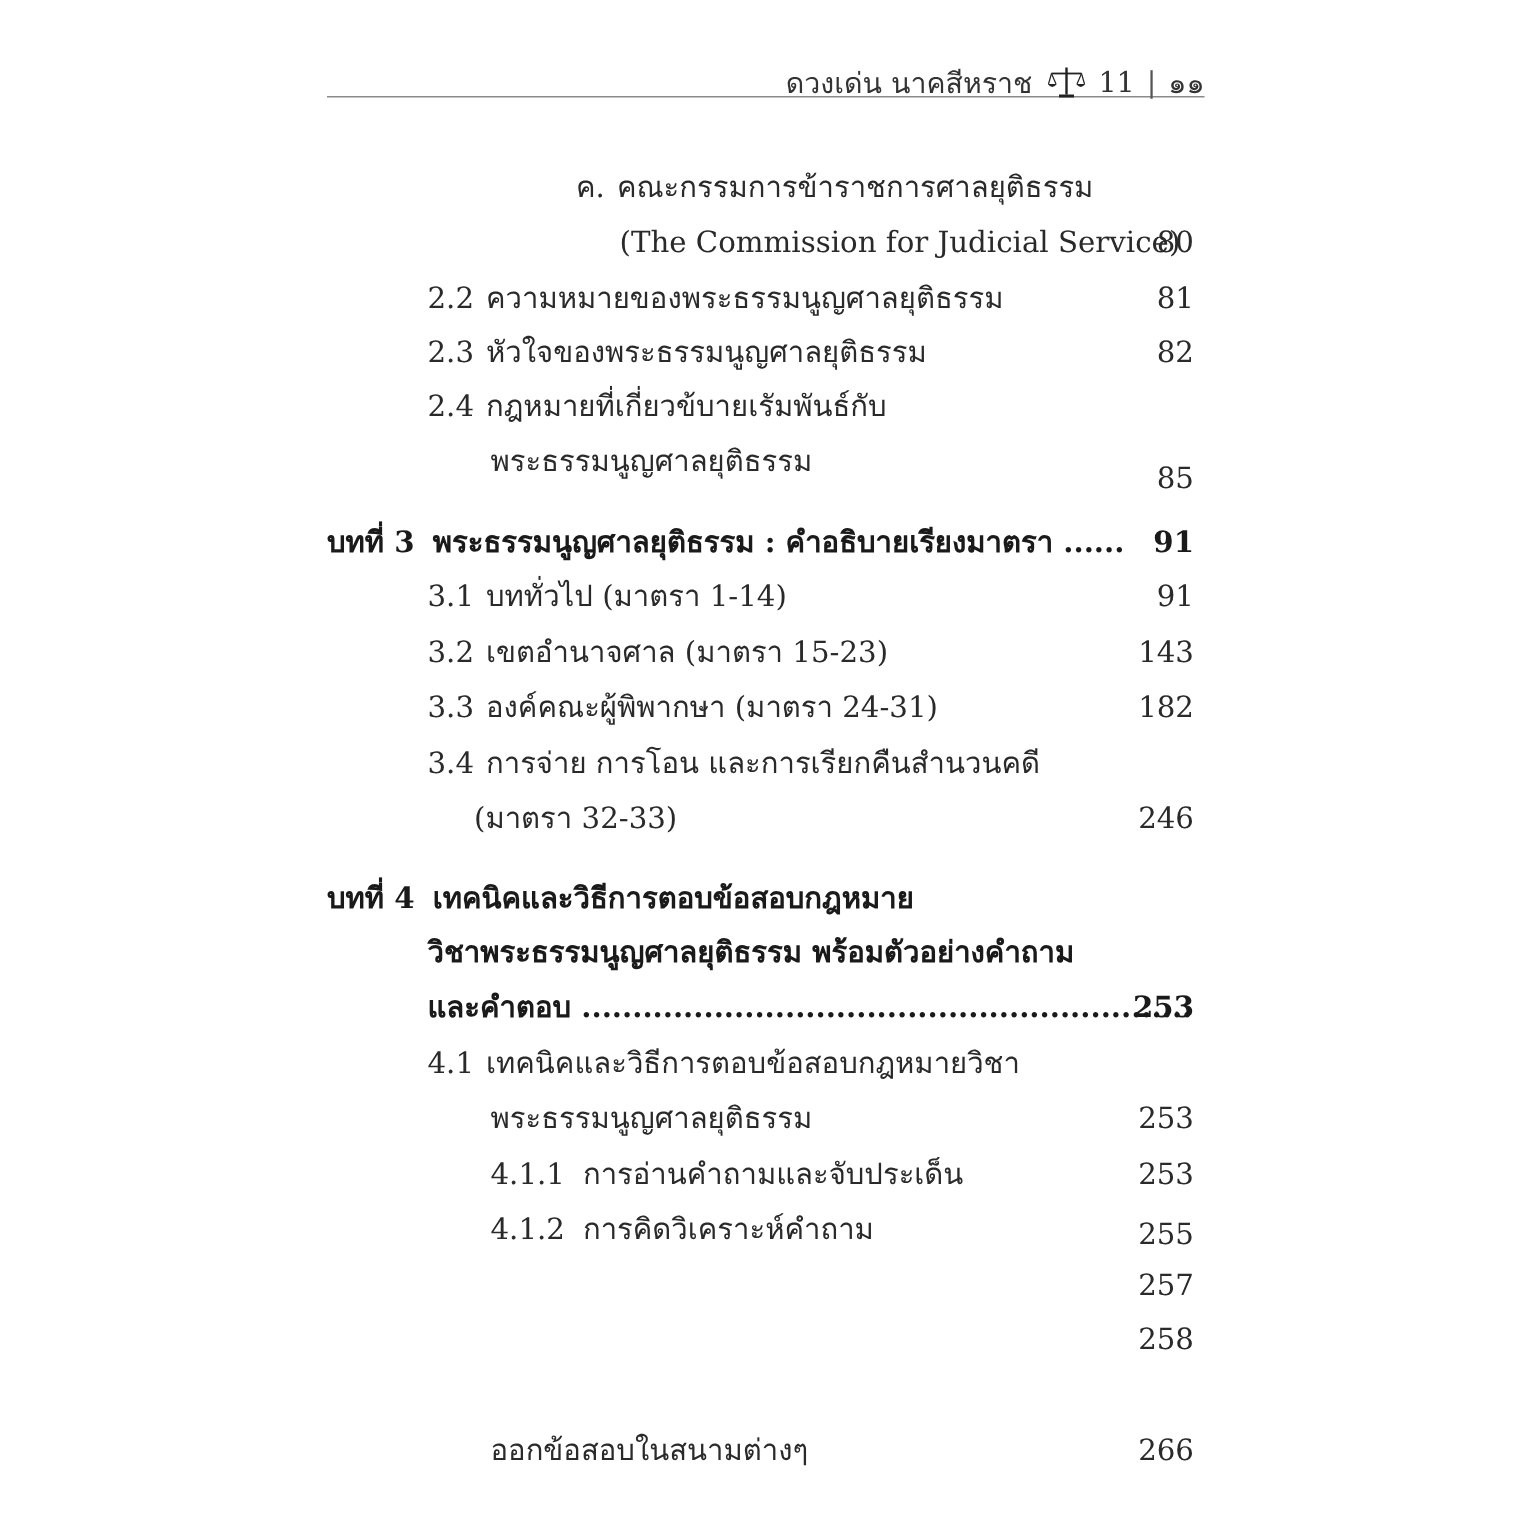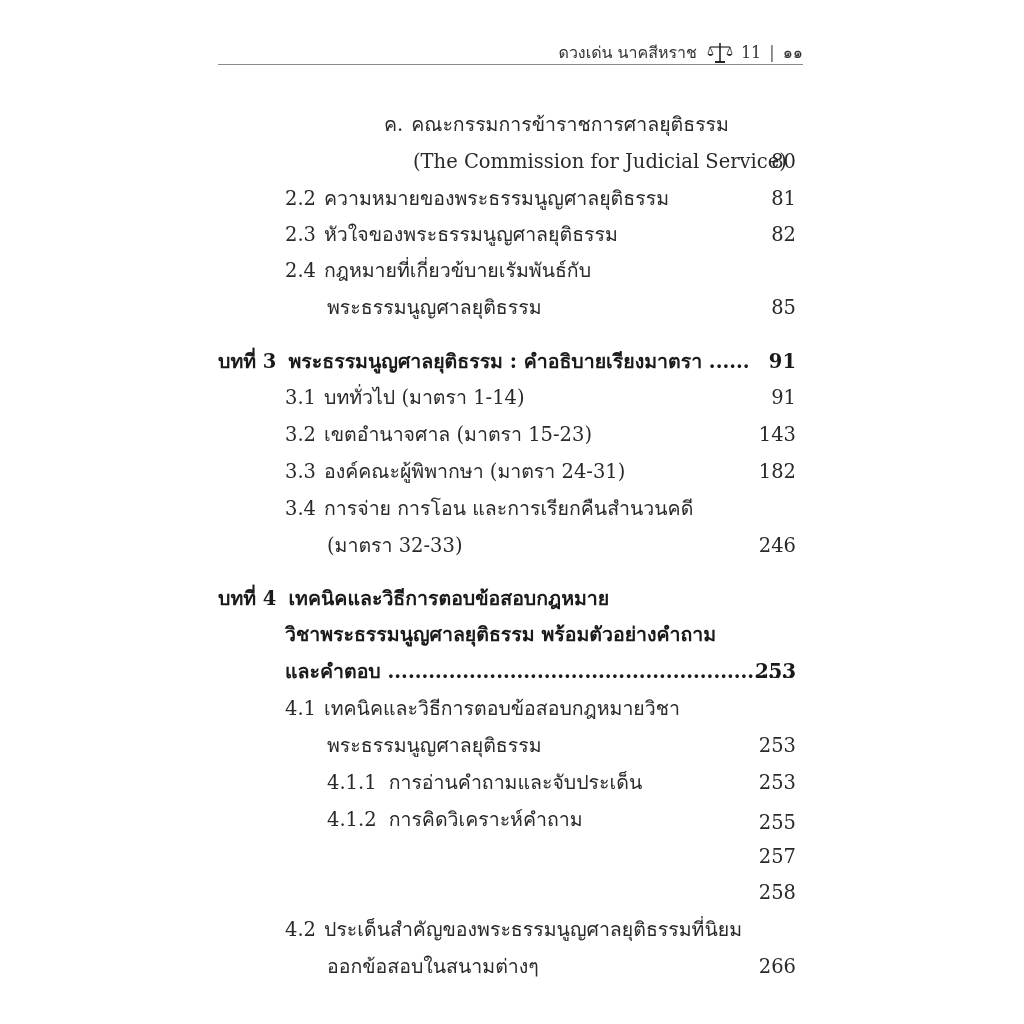--- a/index.html
+++ b/index.html
@@ -1,21 +1,21 @@
 <!DOCTYPE html>
 <html><head>
 <meta charset="utf-8">
 <style>
   html, body { margin: 0; padding: 0; background: #ffffff; }
   body { width: 1024px; height: 1024px; position: relative; overflow: hidden;
          font-family: "DejaVu Serif", "Liberation Serif", serif; color: #2a2a2a; }
   .header { position: absolute; left: 218px; top: 38px; width: 585px; height: 26px;
             border-bottom: 1px solid #8a8a8a; }
   .header-inner { position: absolute; right: 0; top: 2px; display: flex; align-items: center;
-                  font-size: 16px; color: #333; white-space: nowrap; justify-content: center; }
+                  font-size: 19px; color: #333; white-space: nowrap; justify-content: center; }
   .header-inner .author { margin-right: 10px; }
   .header-inner .scales { width: 26px; height: 22px; margin-right: 8px; }
   .header-inner .sep { margin: 0 8px; color: #555; }
   .toc { position: absolute; left: 0; top: 0; width: 1024px; height: 1024px; }
   .line { position: absolute; font-size: 19.5px; line-height: 24px; white-space: nowrap; }
   .pg { position: absolute; right: 228px; font-size: 19.5px; line-height: 24px; text-align: right; }
   .bold { font-weight: bold; color: #1a1a1a; }
   .num { display: inline-block; }
 </style>
 </head>
@@ -44,41 +44,40 @@
 <div class="toc" id="toc">
     <div class="line" style="left: 384px; top: 113px;"><span class="num" style="margin-right: 8px;">ค.</span><span>คณะกรรมการข้าราชการศาลยุติธรรม</span></div>
     <div class="line" style="left: 413px; top: 150px;"><span>(The Commission for Judicial Service)</span></div>
     <div class="pg" style="top: 150px;">80</div>
     <div class="line" style="left: 285px; top: 187px;"><span class="num" style="margin-right: 8px;">2.2</span><span>ความหมายของพระธรรมนูญศาลยุติธรรม</span></div>
     <div class="pg" style="top: 187px;">81</div>
     <div class="line" style="left: 285px; top: 223px;"><span class="num" style="margin-right: 8px;">2.3</span><span>หัวใจของพระธรรมนูญศาลยุติธรรม</span></div>
     <div class="pg" style="top: 223px;">82</div>
     <div class="line" style="left: 285px; top: 259px;"><span class="num" style="margin-right: 8px;">2.4</span><span>กฎหมายที่เกี่ยวข้บายเรัมพันธ์กับ</span></div>
     <div class="line" style="left: 327px; top: 296px;"><span>พระธรรมนูญศาลยุติธรรม</span></div>
-    <div class="pg" style="top: 296px; margin-left: 21px;">85</div>
+    <div class="pg" style="top: 307px; margin-left: 21px;">85</div>
     <div class="line bold" style="left: 218px; top: 350px;"><span class="num" style="margin-right: 12px;">บทที่ 3</span><span>พระธรรมนูญศาลยุติธรรม : คำอธิบายเรียงมาตรา ......</span></div>
     <div class="pg bold" style="top: 350px;">91</div>
     <div class="line" style="left: 285px; top: 386px;"><span class="num" style="margin-right: 8px;">3.1</span><span>บททั่วไป (มาตรา 1-14)</span></div>
     <div class="pg" style="top: 386px;">91</div>
     <div class="line" style="left: 285px; top: 423px;"><span class="num" style="margin-right: 8px;">3.2</span><span>เขตอำนาจศาล (มาตรา 15-23)</span></div>
     <div class="pg" style="top: 423px;">143</div>
     <div class="line" style="left: 285px; top: 460px;"><span class="num" style="margin-right: 8px;">3.3</span><span>องค์คณะผู้พิพากษา (มาตรา 24-31)</span></div>
     <div class="pg" style="top: 460px;">182</div>
     <div class="line" style="left: 285px; top: 497px;"><span class="num" style="margin-right: 8px;">3.4</span><span>การจ่าย การโอน และการเรียกคืนสำนวนคดี</span></div>
-    <div class="line" style="left: 327px; top: 534px;"><span>(มาตรา 32-33)</span></div>
+    <div class="line" style="left: 316px; top: 534px;"><span>(มาตรา 32-33)</span></div>
     <div class="pg" style="top: 534px;">246</div>
     <div class="line bold" style="left: 218px; top: 587px;"><span class="num" style="margin-right: 12px;">บทที่ 4</span><span>เทคนิคและวิธีการตอบข้อสอบกฎหมาย</span></div>
     <div class="line bold" style="left: 285px; top: 660px;"><span>และคำตอบ ............................................................</span></div>
     <div class="line bold" style="left: 285px; top: 623px;"><span>วิชาพระธรรมนูญศาลยุติธรรม พร้อมตัวอย่างคำถาม</span></div>
     <div class="pg bold" style="top: 660px;">253</div>
     <div class="line" style="left: 285px; top: 697px;"><span class="num" style="margin-right: 8px;">4.1</span><span>เทคนิคและวิธีการตอบข้อสอบกฎหมายวิชา</span></div>
     <div class="line" style="left: 327px; top: 734px;"><span>พระธรรมนูญศาลยุติธรรม</span></div>
     <div class="pg" style="top: 734px;">253</div>
     <div class="line" style="left: 327px; top: 771px;"><span class="num" style="margin-right: 12px;">4.1.1</span><span>การอ่านคำถามและจับประเด็น</span></div>
     <div class="pg" style="top: 771px;">253</div>
     <div class="line" style="left: 327px; top: 808px;"><span class="num" style="margin-right: 12px;">4.1.2</span><span>การคิดวิเคราะห์คำถาม</span></div>
     <div class="pg" style="top: 811px; text-align: center;">255</div>
     <div class="pg" style="top: 845px;">257</div>
     <div class="pg" style="top: 881px;">258</div>
-    <div class="line" style="left: 285px; top: 918px;"><span class="num" style="margin-right: 8px;">4.2</span><span>ประเด็นสำคัญของพระธรรมนูญศาลยุติธรรมที่นิยม</span></div>
     <div class="line" style="left: 327px; top: 955px;"><span>ออกข้อสอบในสนามต่างๆ</span></div>
     <div class="pg" style="top: 955px;">266</div>
   </div>
 
 </body></html>

